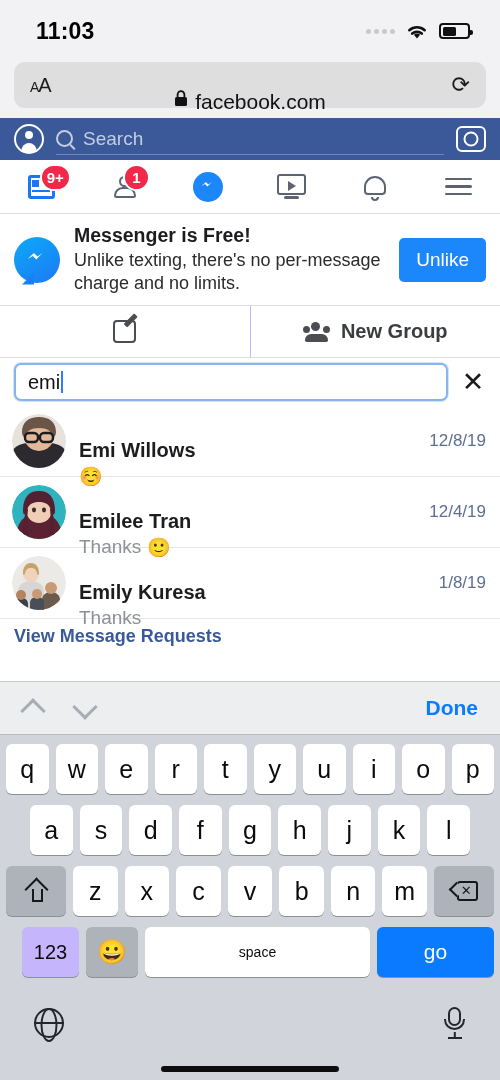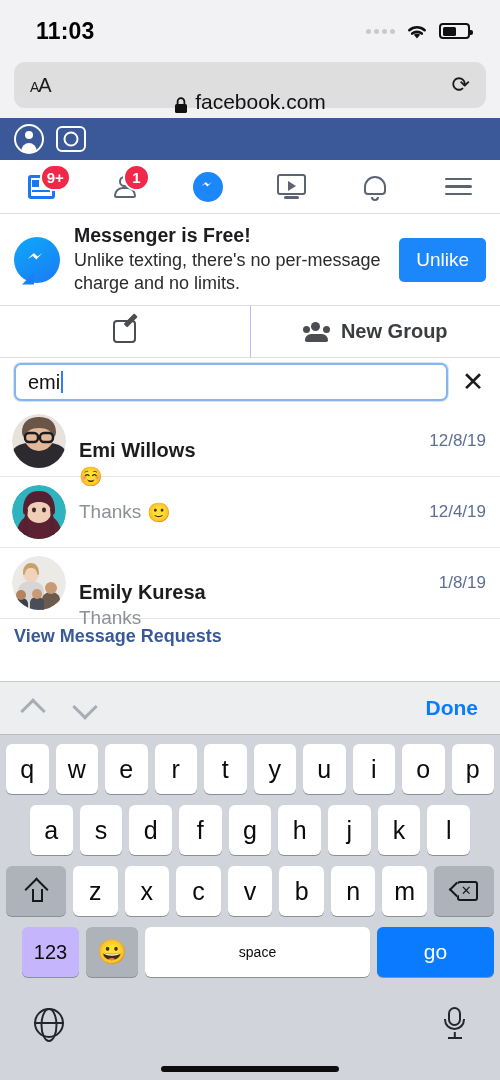--- a/index.html
+++ b/index.html
@@ -26,21 +26,21 @@
   .battery span { display: block; height: 100%; background: #111; border-radius: 1.5px; }
 
   
   .urlbar-wrap { background: #f2f2f4; flex: 0 0 56px; padding: 0 14px 10px; }
   .urlbar {
     height: 46px; background: #dededf; border-radius: 11px;
     display: flex; align-items: center; padding: 0 16px; position: relative;
   }
   .aa { font-size: 20px; color: #1b1b1b; letter-spacing: -1px; font-weight: 500; }
   .aa small { font-size: 14px; }
-  .url-center { position: absolute; left: 0; right: 0; display: flex; align-items: flex-end; justify-content: center; gap: 7px; margin-top: 33px; }
+  .url-center { position: absolute; left: 0; right: 0; display: flex; align-items: flex-start; justify-content: center; gap: 7px; margin-top: 33px; }
   .url-text { font-size: 21px; color: #111; }
   .reload { margin-left: auto; font-size: 22px; color: #1b1b1b; line-height: 1; }
 
   
   .fb-header {
     background: #3b5998; flex: 0 0 42px; display: flex; align-items: center;
     padding: 0 14px; gap: 12px; overflow: hidden;
   }
   .fb-avatar { width: 30px; height: 30px; border-radius: 50%; border: 2.4px solid #fff; position: relative; flex: 0 0 auto; }
   .fb-avatar::before { content:""; position:absolute; left:50%; top:5px; transform:translateX(-50%); width:8px; height:8px; border-radius:50%; background:#fff; }
@@ -216,20 +216,24 @@
           <path d="M3.6 7V4.6a3.4 3.4 0 0 1 6.8 0V7" stroke="#111" stroke-width="1.8" fill="none"></path>
         </svg>
         <span class="url-text">facebook.com</span>
       </span>
       <span class="reload">⟳</span>
     </div>
   </div>
 
   <div class="fb-header">
     <span class="fb-avatar"></span>
+    <span class="fb-search">
+      <span class="fb-search-ico"></span>
+      <span class="fb-search-ph">Search</span>
+    </span>
     <span class="fb-cam"></span>
   </div>
 
   <div class="fb-nav">
     <div class="nav-item">
       <span class="ic-feed">
         <span class="f-outer"></span>
           <span class="f-bar"></span>
           <span class="f-l1"></span>
           <span class="f-l2"></span>
@@ -338,20 +342,21 @@
           <path d="M4 54c0-16 8-26 23-26s23 10 23 26z" fill="#5c2233"></path>
           <circle cx="27" cy="25" r="13" fill="#f0cdb6"></circle>
           <path d="M11 26C11 12 17 6 27 6s16 6 16 20c0 5-3 4-4 0-1-7-6-9-12-9s-11 2-12 9c-1 4-4 5-4 0z" fill="#55202f"></path>
           <path d="M14 24c-2 10-3 18-3 26h6c-2-9-2-18-1-26z" fill="#55202f"></path>
           <path d="M40 24c2 10 3 18 3 26h-6c2-9 2-18 1-26z" fill="#55202f"></path>
           <ellipse cx="22" cy="25" rx="2" ry="2.4" fill="#3a2b25"></ellipse>
           <ellipse cx="32" cy="25" rx="2" ry="2.4" fill="#3a2b25"></ellipse>
         </svg>
       </span>
       <div class="res-main">
+        <div class="res-name">Emilee Tran</div>
         <div class="res-prev">
           <span>Thanks</span>
           <span class="emoji">🙂</span>
         </div>
       </div>
       <span class="res-date">12/4/19</span>
     </div>
 
     <div class="result-row">
       <span class="avatar">

